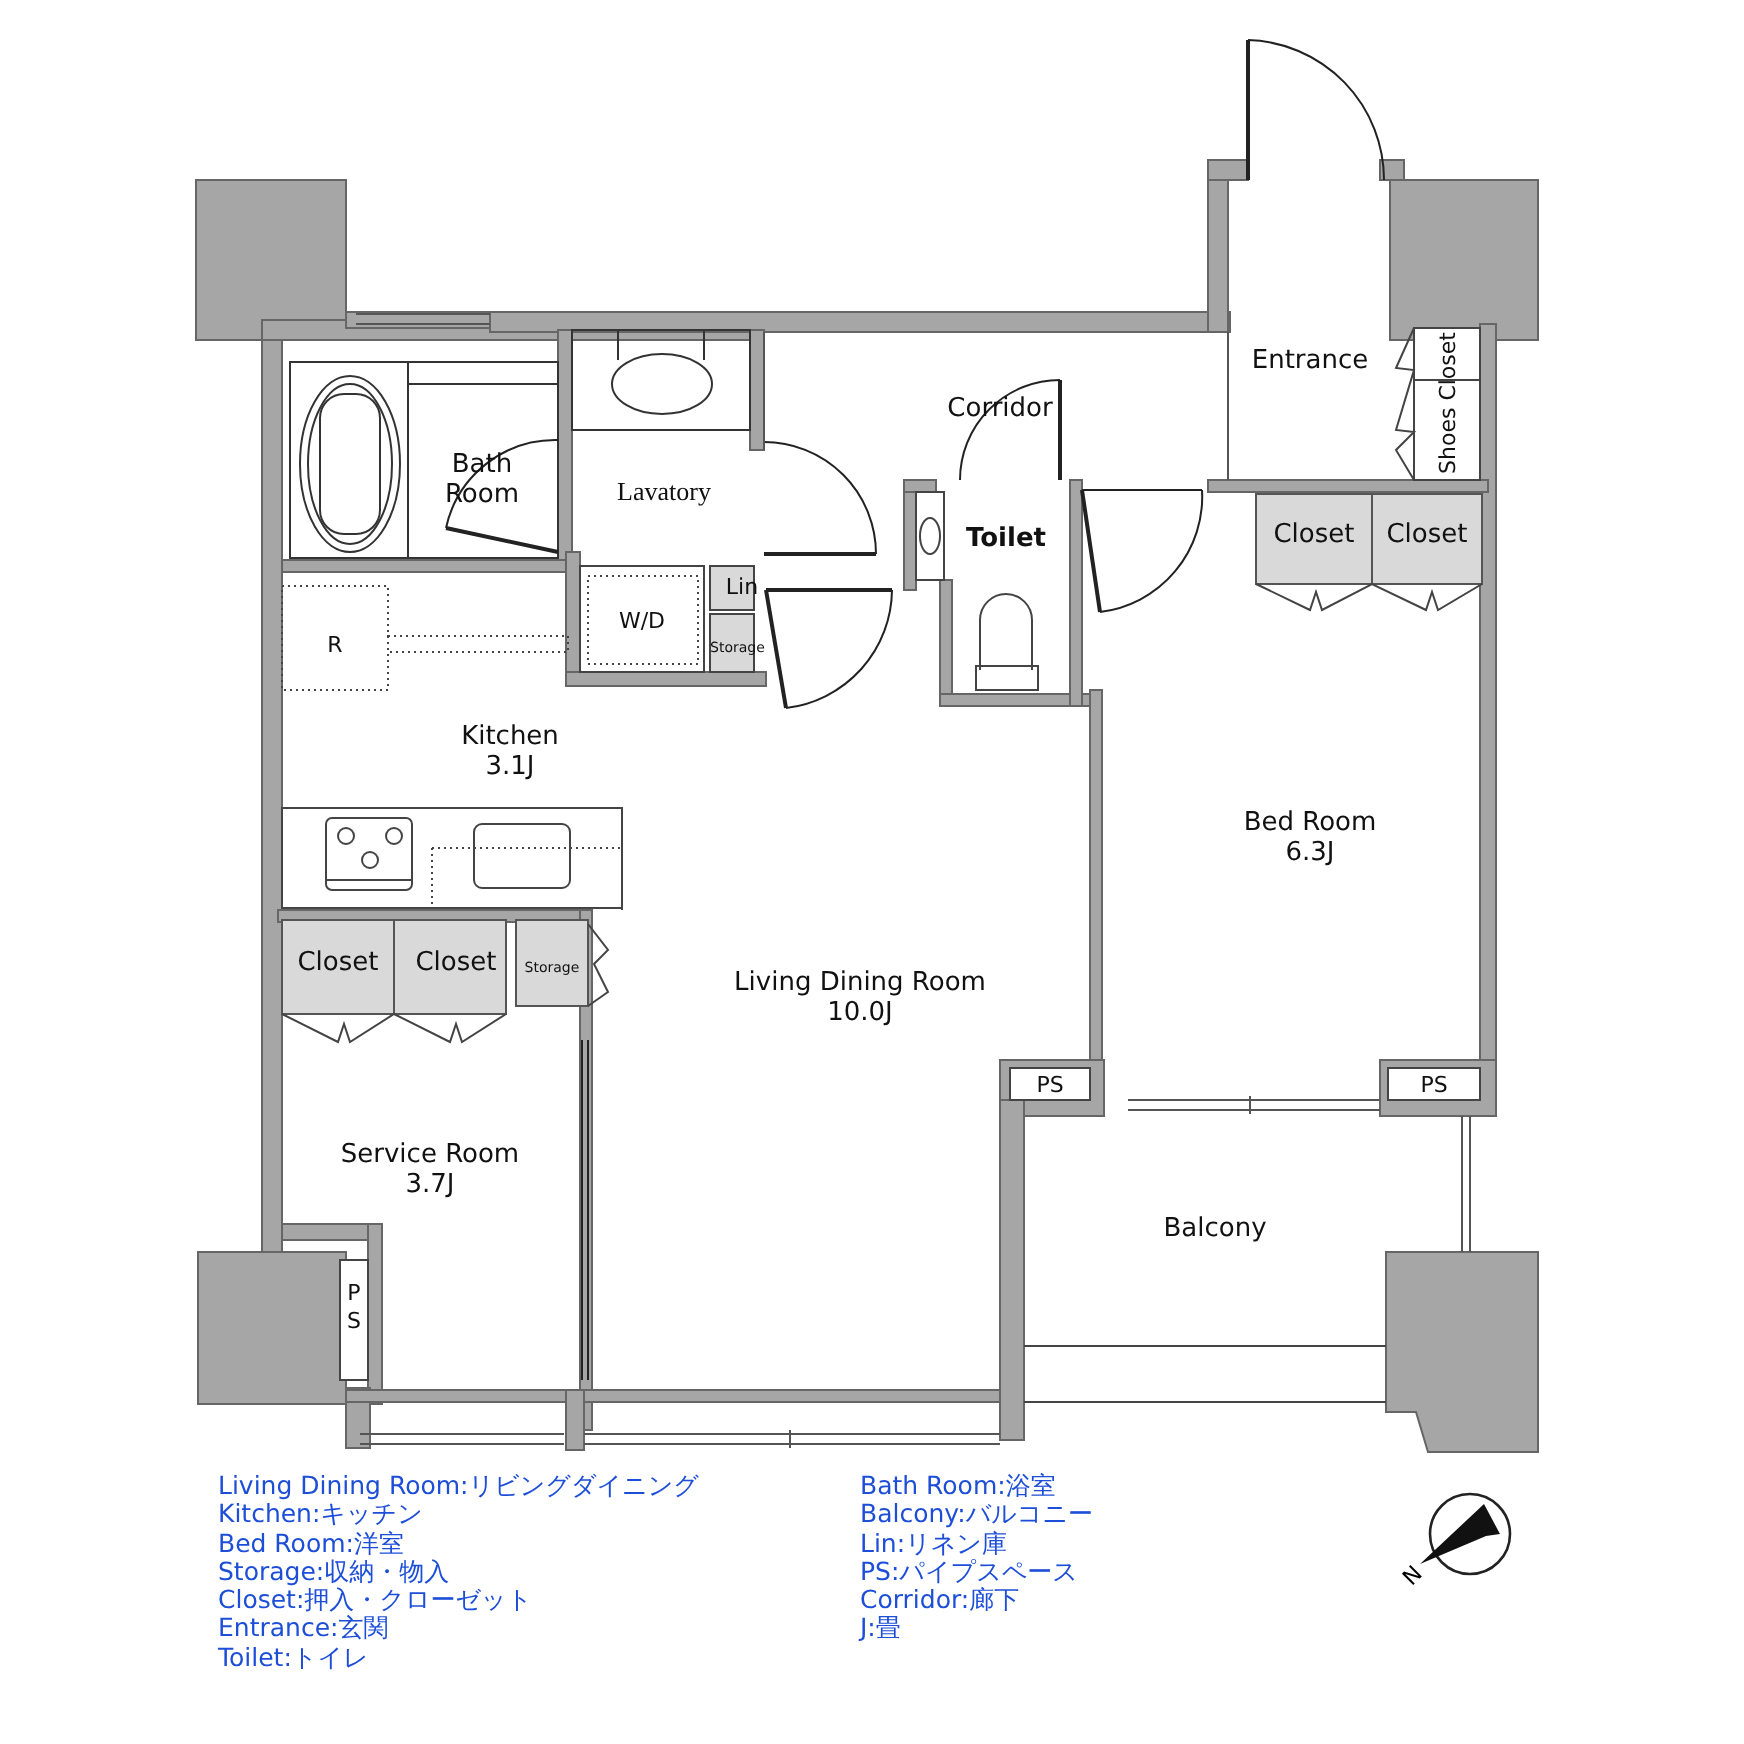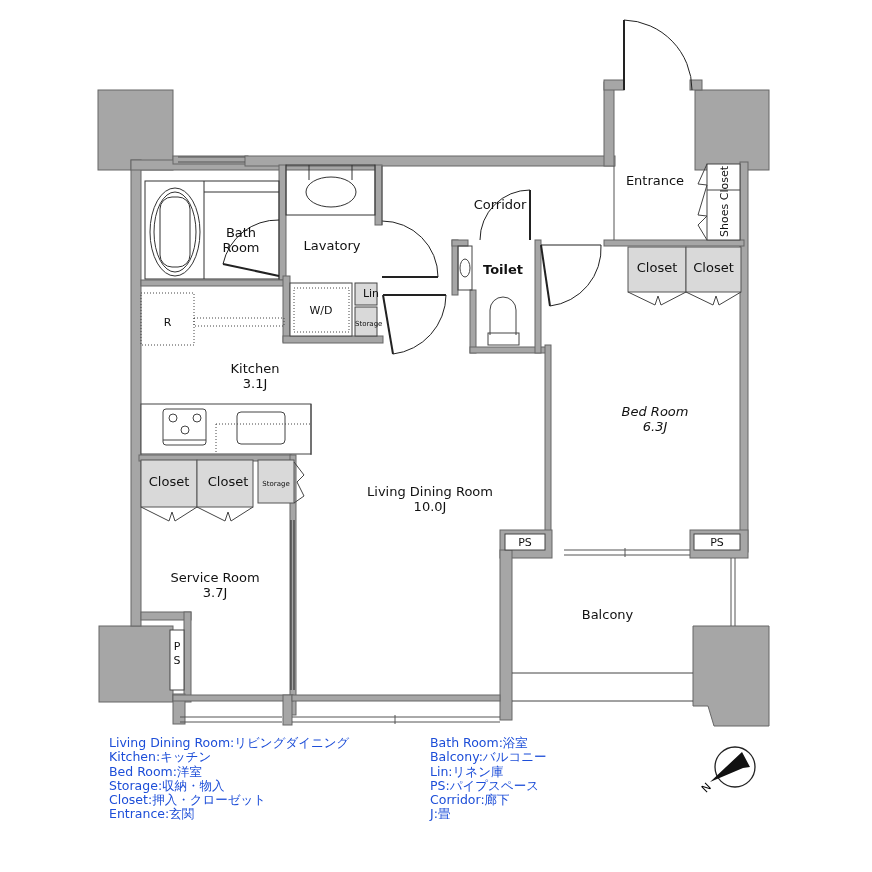--- a/index.html
+++ b/index.html
@@ -196,21 +196,21 @@
     <circle cx="735" cy="767" r="20" fill="#fff" stroke="#222" stroke-width="1.3"></circle>
     <polygon points="710,782 742,752 750,767 743,768" fill="#111"></polygon>
     <text x="700" y="789" font-size="11" font-family="DejaVu Sans, sans-serif" transform="rotate(-45 708 784)">N</text>
   </g>
 </svg>
 
 <div class="lbl" style="left:213px;top:225px;width:56px;">
   <div>Bath</div>
   <div>Room</div>
 </div>
-<div class="lbl" style="left:290px;top:238px;width:84px;">Lavatory</div>
+<div class="lbl" style="left:290px;top:238px;width:84px;font-family:Liberation Serif, serif;">Lavatory</div>
 <div class="lbl" style="left:460px;top:197px;width:80px;">Corridor</div>
 <div class="lbl" style="left:478px;top:262px;width:50px;font-weight:bold;">Toilet</div>
 <div class="lbl" style="left:616px;top:173px;width:78px;">Entrance</div>
 <div class="vert" style="left:684px;top:195px;width:80px;text-align:center;">Shoes Closet</div>
 
 <div class="lbl" style="left:141px;top:315px;width:53px;font-size:11px;">R</div>
 <div class="lbl lbl-sm" style="left:290px;top:303px;width:62px;text-align:center;">W/D</div>
 <div class="lbl lbl-sm" style="left:355px;top:286px;width:32px;">Lin</div>
 <div class="lbl lbl-xs" style="left:355px;top:317px;width:22px;">Storage</div>
 
@@ -219,21 +219,21 @@
   <div>3.1J</div>
 </div>
 
 <div class="lbl" style="left:141px;top:474px;width:56px;">Closet</div>
 <div class="lbl" style="left:200px;top:474px;width:56px;">Closet</div>
 <div class="lbl lbl-xs" style="left:258px;top:477px;width:36px;">Storage</div>
 
 <div class="lbl" style="left:628px;top:260px;width:58px;">Closet</div>
 <div class="lbl" style="left:686px;top:260px;width:55px;">Closet</div>
 
-<div class="lbl" style="left:590px;top:404px;width:130px;font-style:italic;">
+<div class="lbl" style="left:590px;top:404px;width:130px;">
   <div>Bed Room</div>
   <div>6.3J</div>
 </div>
 
 <div class="lbl" style="left:340px;top:484px;width:180px;">
   <div>Living Dining Room</div>
   <div>10.0J</div>
 </div>
 
 <div class="lbl" style="left:150px;top:570px;width:130px;">
@@ -247,20 +247,21 @@
 
 <div class="lbl" style="left:560px;top:607px;width:95px;">Balcony</div>
 
 <div class="legend" style="left:109px;top:736px;">
   <div>Living Dining Room:リビングダイニング</div>
   <div>Kitchen:キッチン</div>
   <div>Bed Room:洋室</div>
   <div>Storage:収納・物入</div>
   <div>Closet:押入・クローゼット</div>
   <div>Entrance:玄関</div>
+  <div>Toilet:トイレ</div>
 </div>
 <div class="legend" style="left:430px;top:736px;">
   <div>Bath Room:浴室</div>
   <div>Balcony:バルコニー</div>
   <div>Lin:リネン庫</div>
   <div>PS:パイプスペース</div>
   <div>Corridor:廊下</div>
   <div>J:畳</div>
 </div>
 

